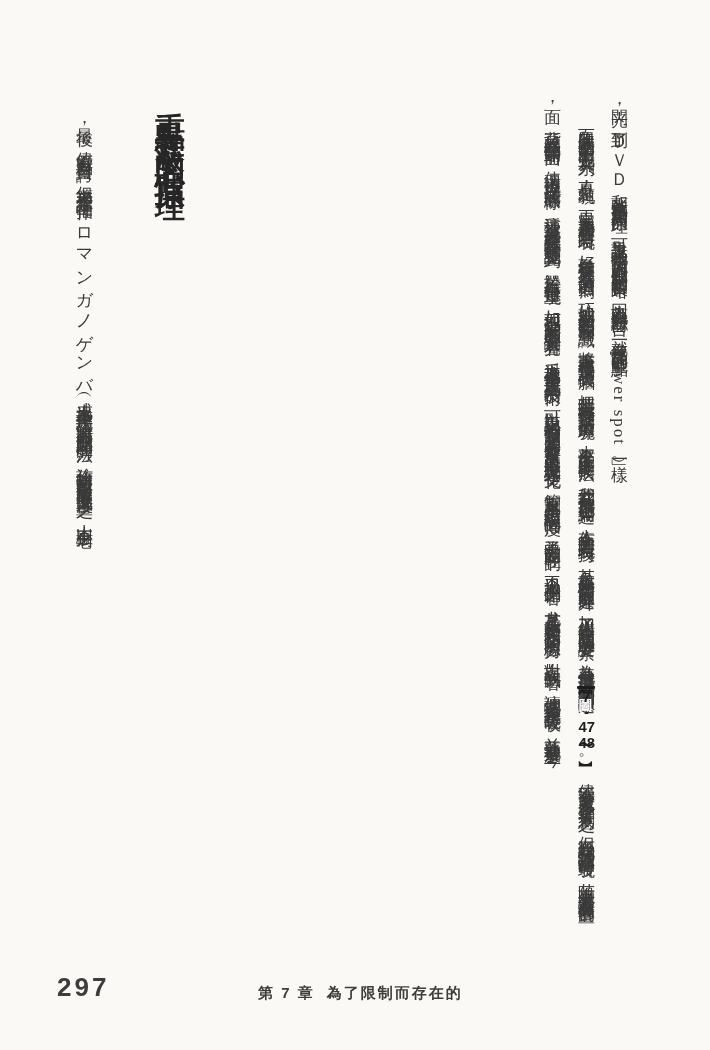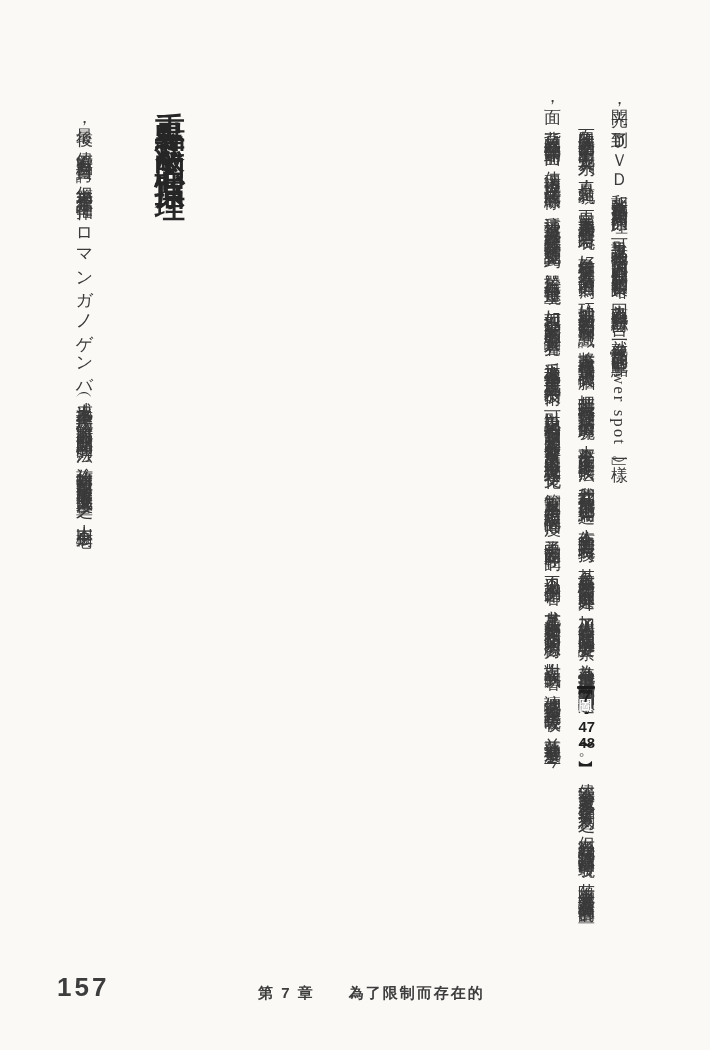--- a/index.html
+++ b/index.html
@@ -75,21 +75,21 @@
   }
   .running-footer{
     position:absolute;
     left:258px;top:984px;
     font-family:"Liberation Sans","DejaVu Sans",sans-serif;
     font-size:15px;
     font-weight:700;
     color:#3d3d3d;
     letter-spacing:2px;
   }
-  .running-footer .chapter-label{margin-right:34px;}
+  .running-footer .chapter-label{margin-right:12px;}
 </style>
 </head>
 <body>
 
 <div class="page">
 
   <div class="body-text">
     <p>
       <span>閃光，到了ＤＶＤ和藍光就會消失是相同的原理。可說是為了乳頭信仰強大的日本觀眾制定的銷售策略。因為乳頭對粉絲而言，就像一部作品的「能量點（power spot）」一樣。</span>
     </p>
@@ -99,19 +99,19 @@
   </div>
 
   <h2 class="heading">重點遮蔽的心理原理</h2>
 
   <div class="last-text">
     <p>
       <span>　最後，儘管有點自賣自誇，但筆者想介紹一下拙作『エロマンガノゲンバ（成人漫畫工作現場）』解決封面不能露點問題的方法。該作的封面是由筆者最尊敬的成人漫畫之一，山本直樹老</span>
     </p>
   </div>
 
-  <div class="pagenum">157</div>
+  <div class="pagenum">297</div>
 
   <div class="running-footer">
     <span class="chapter-label">第 7 章</span><span>為了限制而存在的</span>
   </div>
 
 </div>
 
 </body></html>

